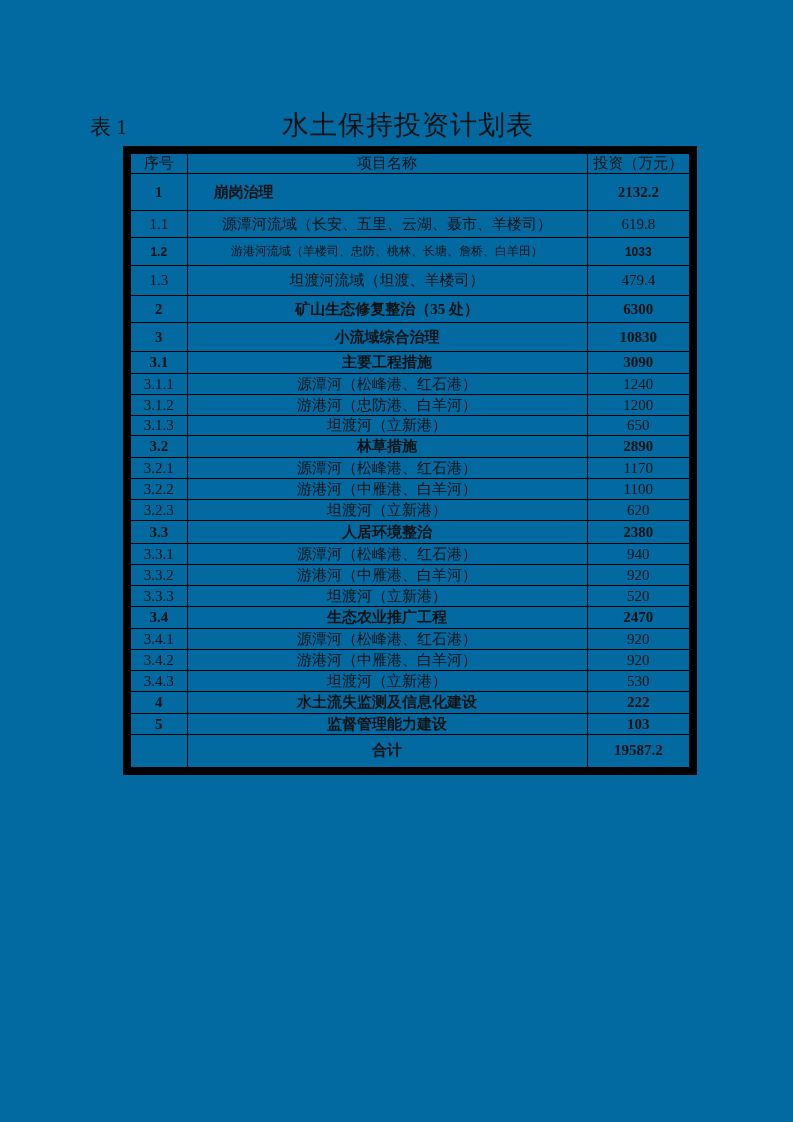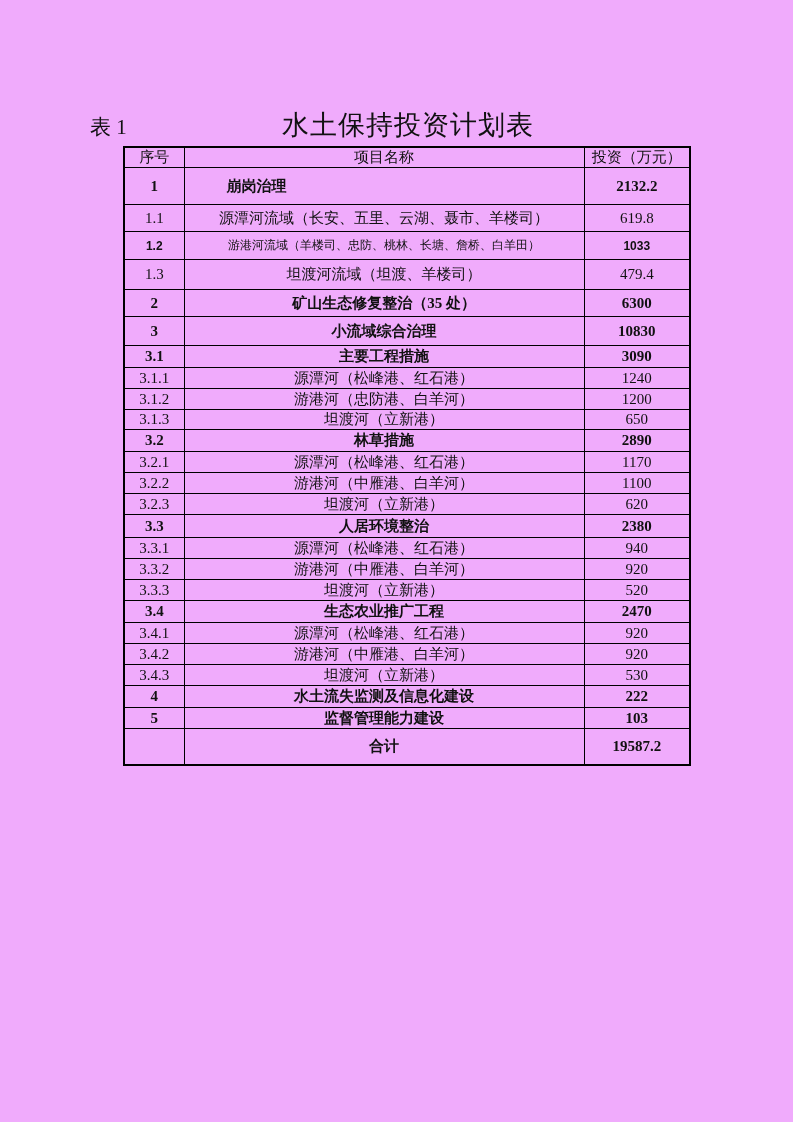--- a/index.html
+++ b/index.html
@@ -2,21 +2,21 @@
 <html><head>
 <meta charset="utf-8">
 <style>
   * { margin: 0; padding: 0; box-sizing: border-box; }
   html, body { background: #e8e8e8; }
   .page {
     position: relative;
     width: 793px;
     height: 1122px;
     margin: 0 auto;
-    background: #f0abfc;
+    background: #0369a1;
     color: #111111;
     font-family: "Liberation Serif", "DejaVu Serif", serif;
     overflow: hidden;
   }
   .caption-row {
     position: absolute;
     left: 90px;
     top: 111px;
     width: 599px;
     display: flex;
@@ -31,38 +31,38 @@
     letter-spacing: 1px;
     white-space: nowrap;
   }
   table.plan-table {
     position: absolute;
     left: 123px;
     top: 146px;
     width: 566px;
     border-collapse: collapse;
     table-layout: fixed;
-    border: 2px solid #000000;
+    border: 8px solid #000000;
   }
   .plan-table col.c-index { width: 60px; }
   .plan-table col.c-name  { width: 400px; }
   .plan-table col.c-value { width: 106px; }
   .plan-table th, .plan-table td {
     border: 1px solid #000000;
     text-align: center;
     vertical-align: middle;
     font-size: 15px;
     font-weight: normal;
     padding: 0 2px;
     overflow: hidden;
     white-space: nowrap;
   }
   .plan-table thead tr { height: 20px; }
   .plan-table tr.bold td { font-weight: bold; }
-  .plan-table td.left-indent { text-align: left; padding-left: 42px; }
+  .plan-table td.left-indent { text-align: left; padding-left: 26px; }
   .plan-table tr.small td { font-size: 12px; }
   .plan-table tr.small td.alt-num {
     font-family: "Liberation Sans", "DejaVu Sans", sans-serif;
     font-weight: bold;
     font-size: 12px;
   }
 </style>
 </head>
 <body>
 

